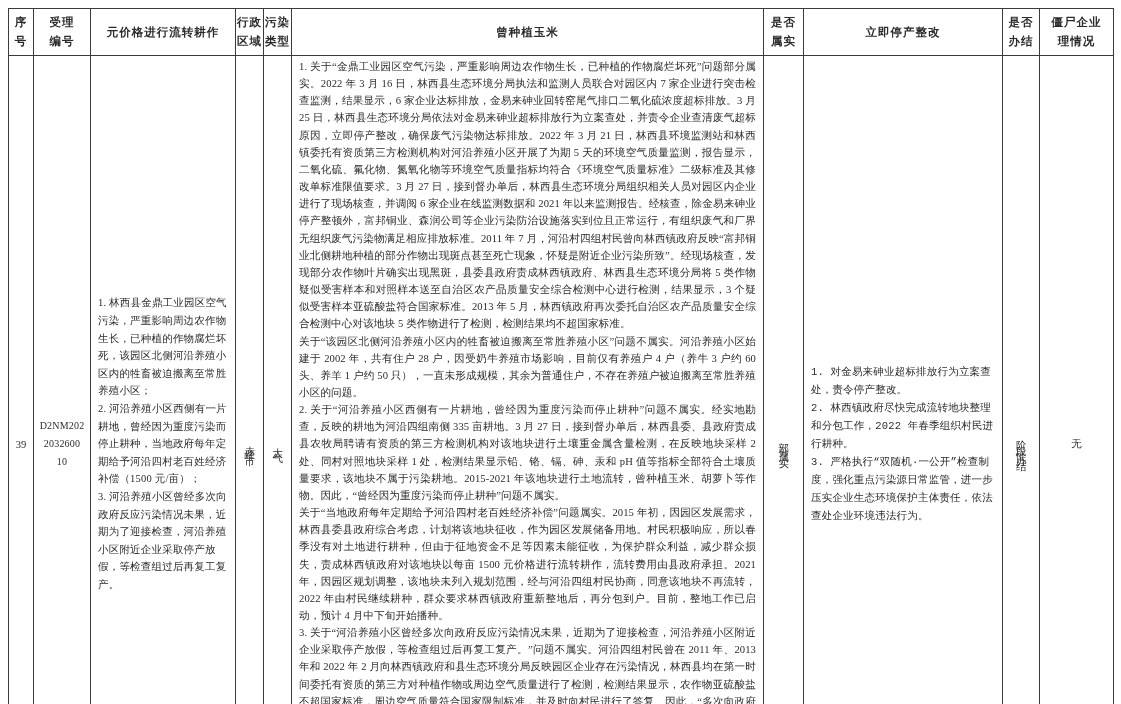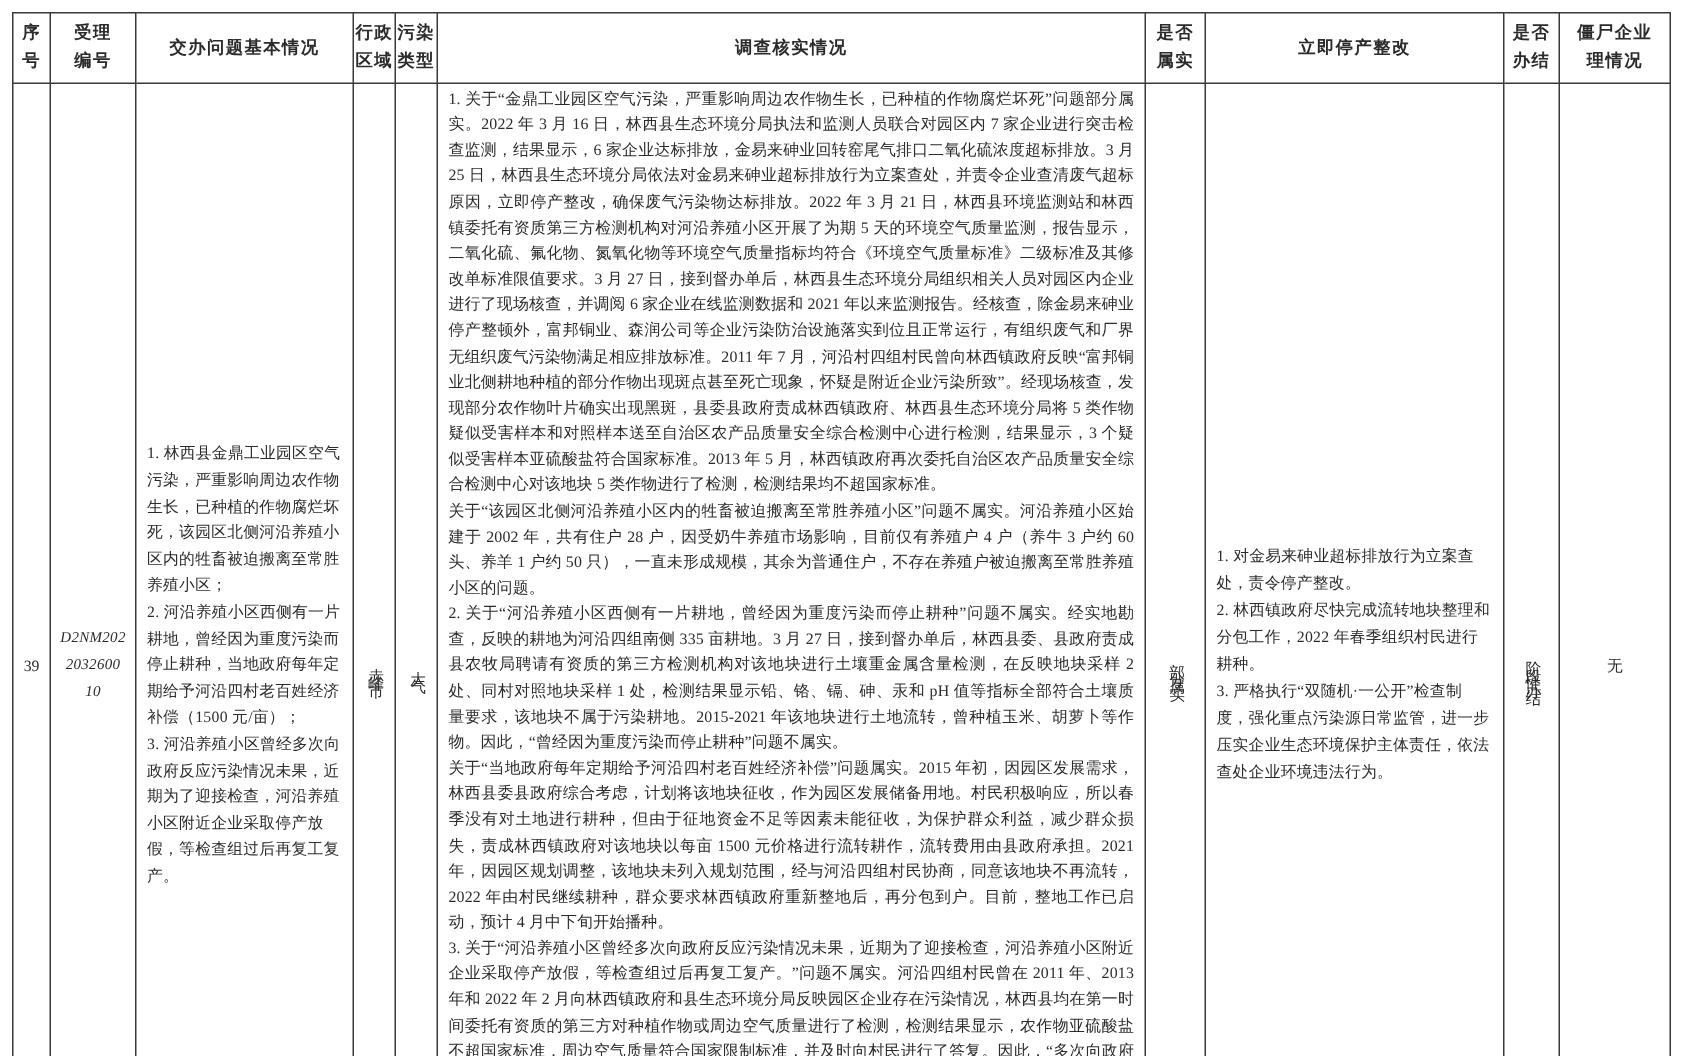--- a/index.html
+++ b/index.html
@@ -24,36 +24,36 @@
   }
   .report thead tr { height: 47px; }
   .report tbody tr { height: 642px; }
   .report th {
     font-size: 11.5px; font-weight: bold; color: #2b2b2b;
     text-align: center; vertical-align: middle;
     white-space: pre-line; line-height: 19px;
     letter-spacing: 1px;
   }
   td.c { text-align: center; vertical-align: middle; font-size: 10.5px; }
-  .case-number { font-size: 10px; line-height: 18px; white-space: pre-line; letter-spacing: 0.2px; font-style: italic; }
+  .case-number { font-size: 10px; line-height: 18px; white-space: pre-line; letter-spacing: 0.2px; }
   td.vmid { vertical-align: middle; }
   td.vtop { vertical-align: top; }
   .pad { padding: 2px 7px; }
   .problem-text {
     font-size: 10.5px; line-height: 17.6px; text-align: left;
     white-space: pre-line; letter-spacing: 0.2px;
   }
   .investigation-text {
     font-size: 10.6px; line-height: 17.15px;
     text-align: justify; text-justify: inter-ideograph;
     white-space: pre-line; letter-spacing: 0.1px;
   }
   .handling-text {
     font-size: 10.5px; line-height: 18px; text-align: left;
-    white-space: pre-line; letter-spacing: 0.2px;
+    white-space: pre-line; letter-spacing: 0.2px; font-family: Liberation Mono, monospace;
   }
   .vtext {
     writing-mode: vertical-rl; text-orientation: upright;
     margin: 0 auto; font-size: 10.5px; letter-spacing: 5px;
     line-height: 1.1;
   }
   .none-text { font-size: 10.5px; }
 </style>
 </head>
 <body>
@@ -70,26 +70,26 @@
     <col style="width:199px">
     <col style="width:37px">
     <col style="width:74px">
   </colgroup>
   <thead>
     <tr>
       <th>序
 号</th>
       <th>受理
 编号</th>
-      <th>交办问题基本情况</th>
+      <th>元价格进行流转耕作</th>
       <th>行政
 区域</th>
       <th>污染
 类型</th>
-      <th>调查核实情况</th>
+      <th>曾种植玉米</th>
       <th>是否
 属实</th>
       <th>立即停产整改</th>
       <th>是否
 办结</th>
       <th>僵尸企业
 理情况</th>
     </tr>
   </thead>
   <tbody>

